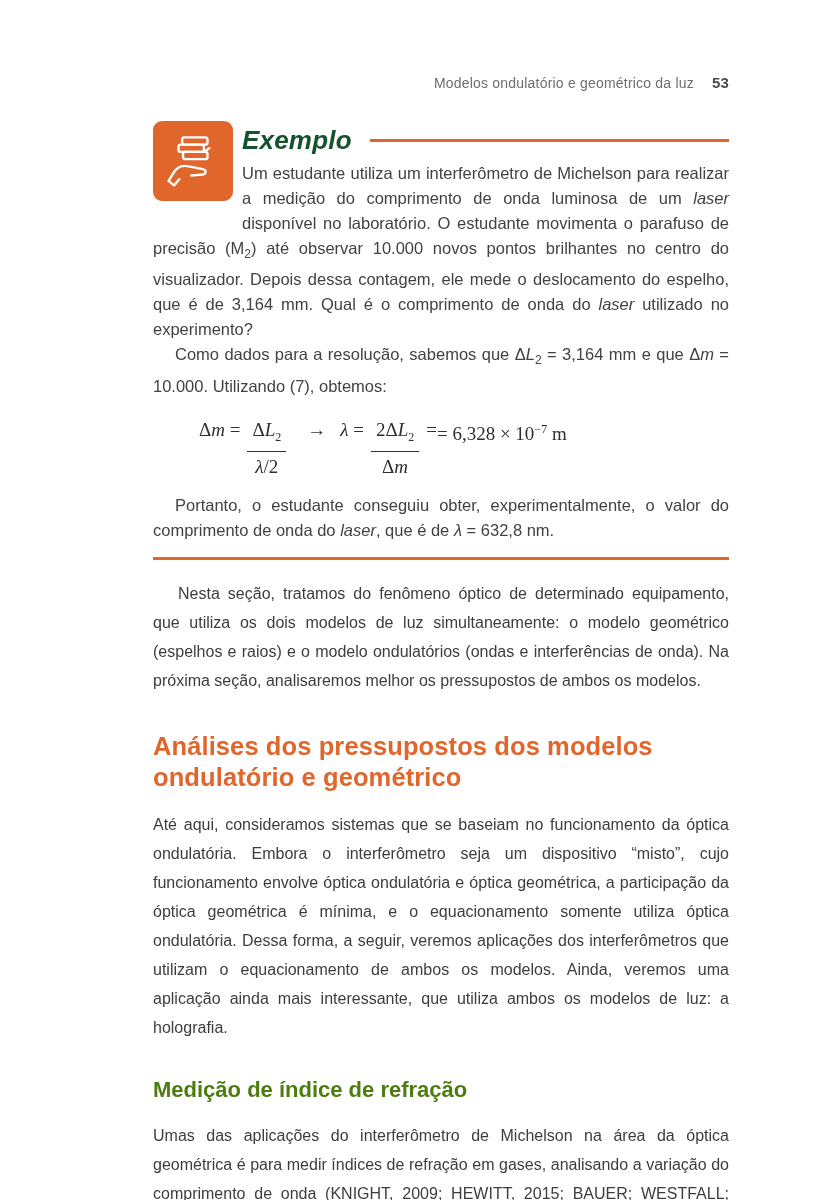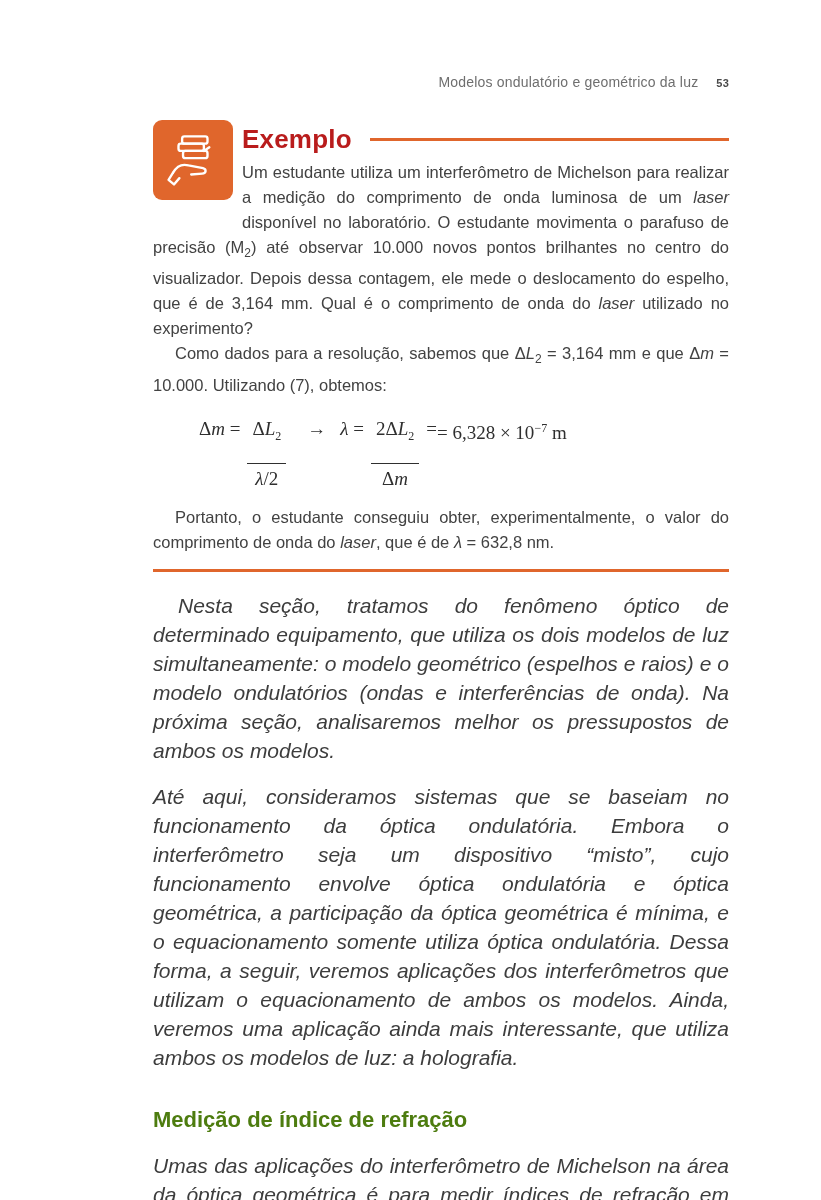--- a/index.html
+++ b/index.html
@@ -18,69 +18,69 @@
     left:113px;top:0;
     width:576px;
   }
   
   .running-header{
     margin-top:74px;
     display:flex;justify-content:flex-end;align-items:baseline;
     font-size:14px;letter-spacing:.2px;
   }
   .running-title{color:#6e6e6e;}
-  .page-number{color:#4a4a4a;font-weight:bold;margin-left:18px;font-size:11px;}
+  .page-number{color:#4a4a4a;font-weight:bold;margin-left:18px;font-size:15px;}
 
   
   .example{margin-top:30px;font-size:16.5px;line-height:25px;color:#424242;}
   .example-icon{
     float:left;
     width:80px;height:80px;
     background:#e0662c;
     border-radius:9px;
     margin-right:9px;margin-bottom:12px;
     display:flex;align-items:center;justify-content:center;
   }
   .example-title-row{
     display:flex;align-items:center;
     height:38px;
     margin-bottom:2px;
   }
   .example-title{
-    font-size:26px;font-weight:bold;
-    color:#b91c1c;letter-spacing:.2px;
+    font-size:26px;font-weight:bold;font-style:italic;
+    color:#14532d;letter-spacing:.2px;
     white-space:nowrap;
   }
   .title-rule{flex:1;height:3px;background:#e0662c;margin-left:18px;border:none;}
   .example p{margin:0;text-align:justify;}
   .example .indent{text-indent:22px;}
   .example-end-rule{height:3px;background:#e0662c;border:none;margin:14px 0 0 0;clear:both;}
 
   
   .formula{
     clear:none;
     margin:18px 0 14px 46px;
     font-family:"Liberation Serif",serif;
     font-size:19px;color:#2f2f2f;
     display:flex;align-items:flex-start;
     white-space:nowrap;
   }
   .formula i{font-style:italic;}
   .frac{display:inline-block;text-align:center;vertical-align:middle;margin:0 7px;}
-  .frac .num{display:block;padding:0 5px 15px 5px;border-bottom:1.4px solid #2f2f2f;}
+  .frac .num{display:block;padding:0 5px 2px 5px;border-bottom:1.4px solid #2f2f2f;}
   .frac .den{display:block;padding-top:2px;}
   .arrow{margin:0 14px;}
   sub{font-size:12px;}
   sup{font-size:12px;}
 
   
   .body-par{
     margin:0;
-    font-size:21px;line-height:29px;
-    text-align:justify;color:#3d3d3d;font-style:italic;
+    font-size:16px;line-height:29px;
+    text-align:justify;color:#3d3d3d;
   }
   .intro-par{margin-top:19px;text-indent:25px;}
   h1.section-heading{
     margin:36px 0 0 0;
     font-size:25.5px;line-height:31px;
     color:#e0662c;font-weight:bold;letter-spacing:.1px;
   }
   .after-h1{margin-top:17px;}
   h2.subsection-heading{
     margin:34px 0 0 0;
@@ -136,20 +136,21 @@
         <span>= 6,328 × 10<sup>−7</sup> m</span>
       </div>
 
       <p class="indent">Portanto, o estudante conseguiu obter, experimentalmente, o valor do comprimento de onda do <i>laser</i>, que é de <i>λ</i> = 632,8 nm.</p>
 
       <div class="example-end-rule"></div>
     </div>
 
     <p class="body-par intro-par">Nesta seção, tratamos do fenômeno óptico de determinado equipamento, que utiliza os dois modelos de luz simultaneamente: o modelo geométrico (espelhos e raios) e o modelo ondulatórios (ondas e interferências de onda). Na próxima seção, analisaremos melhor os pressupostos de ambos os modelos.</p>
 
+    <h1 class="section-heading">Análises dos pressupostos dos modelos ondulatório e geométrico</h1>
 
     <p class="body-par after-h1">Até aqui, consideramos sistemas que se baseiam no funcionamento da óptica ondulatória. Embora o interferômetro seja um dispositivo “misto”, cujo funcionamento envolve óptica ondulatória e óptica geométrica, a participação da óptica geométrica é mínima, e o equacionamento somente utiliza óptica ondulatória. Dessa forma, a seguir, veremos aplicações dos interferômetros que utilizam o equacionamento de ambos os modelos. Ainda, veremos uma aplicação ainda mais interessante, que utiliza ambos os modelos de luz: a holografia.</p>
 
     <h2 class="subsection-heading">Medição de índice de refração</h2>
 
     <p class="body-par after-h2">Umas das aplicações do interferômetro de Michelson na área da óptica geométrica é para medir índices de refração em gases, analisando a variação do comprimento de onda (KNIGHT, 2009; HEWITT, 2015; BAUER; WESTFALL; DIAS, 2013). Na Figura 5, é apresentado um esquemático desse experimento.</p>
 
   </div>
 </div>
 

